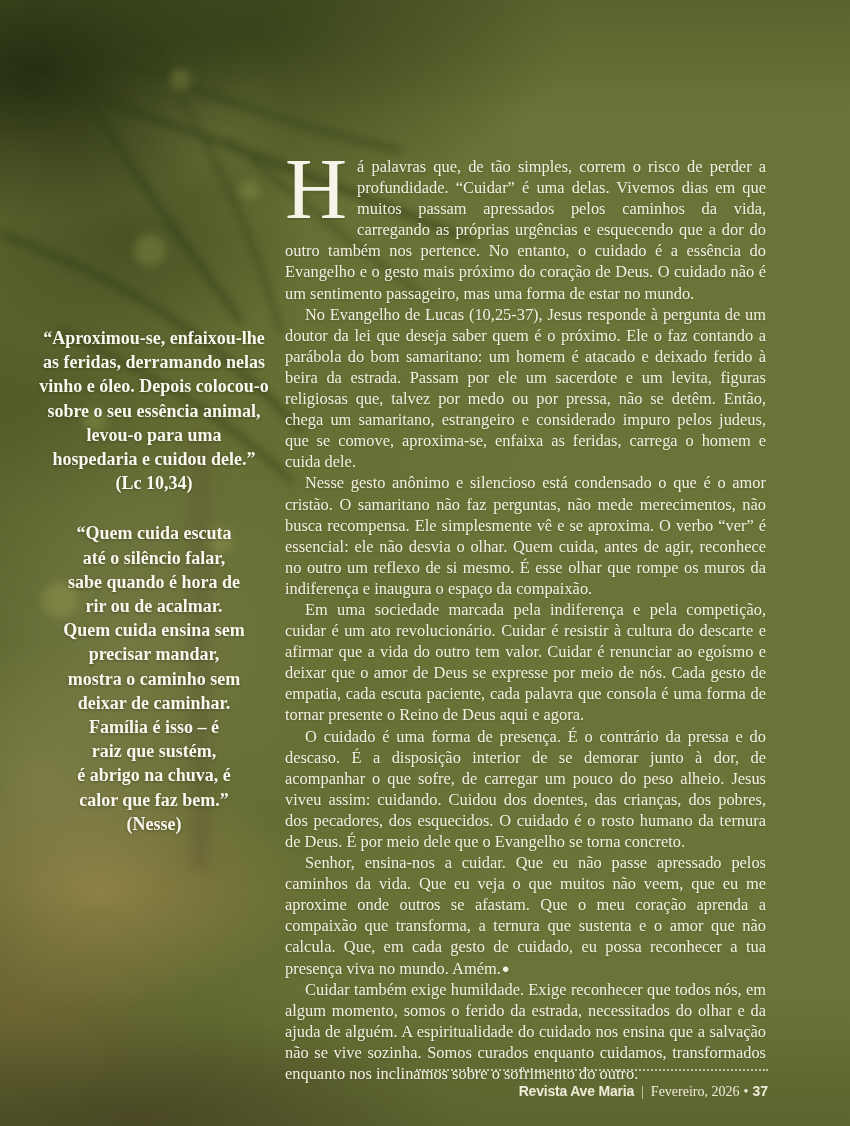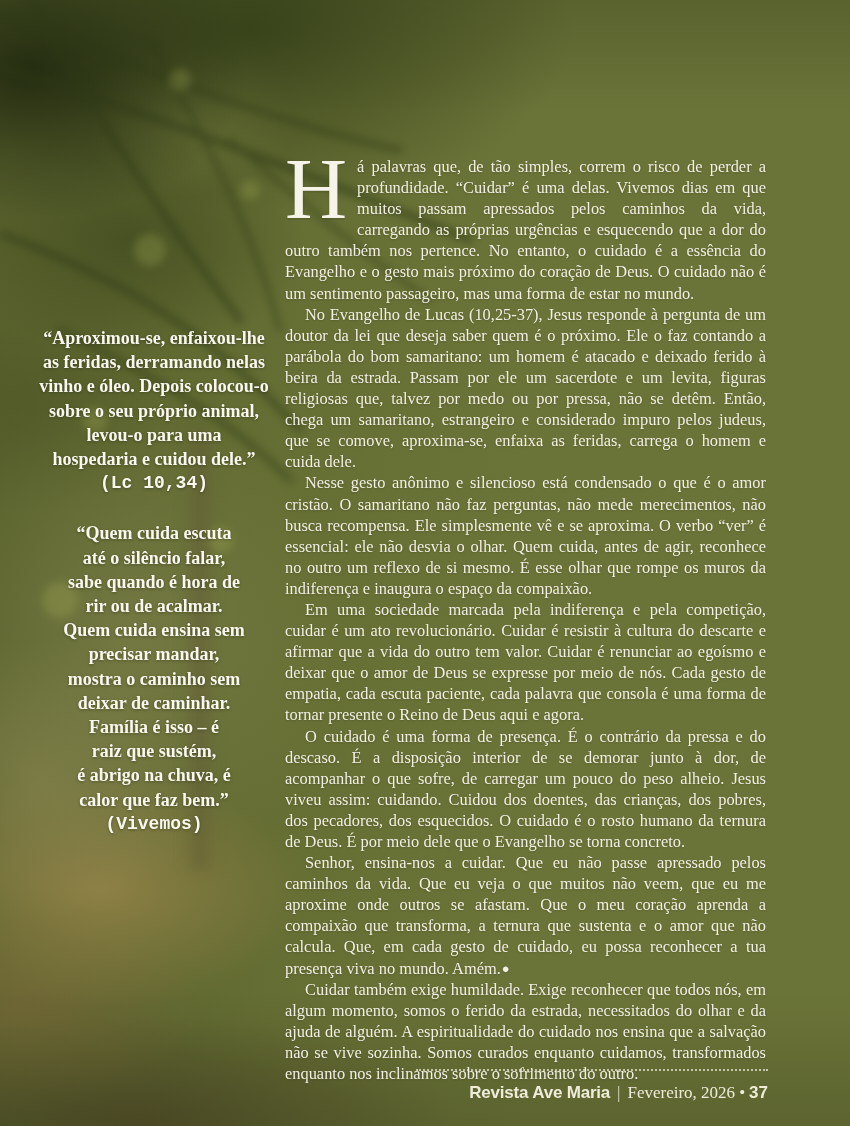--- a/index.html
+++ b/index.html
@@ -48,27 +48,27 @@
     padding:2px 10px 0 0;color:#f6f3e8;
   }
   .endmark{font-size:13px;vertical-align:1px;padding-left:1px;}
   
   .quotes{
     position:absolute;left:26px;top:326px;width:256px;text-align:center;
     color:#faf7ee;font-weight:bold;
     text-shadow:0 1px 3px rgba(20,30,10,0.40);
   }
   .quote-text{white-space:pre-line;font-size:18px;line-height:24.2px;margin:0;}
-  .quote-attr{font-size:18px;line-height:24.2px;margin:0;font-family:Liberation Mono, monospace;}
+  .quote-attr{font-size:18px;line-height:24.2px;margin:0;}
   .quote + .quote{margin-top:26px;}
   
   .footer{
     position:absolute;left:416px;right:82px;top:1069px;
     border-top:2px dotted rgba(250,248,235,0.65);
-    padding-top:12px;text-align:right;color:#efecda;font-size:17px;
+    padding-top:12px;text-align:right;color:#efecda;font-size:14px;
     white-space:nowrap;
   }
   .footer .mag{font-family:"Liberation Sans", sans-serif;font-weight:bold;letter-spacing:-0.2px;}
   .footer .sep{display:inline-block;margin:0 7px;opacity:.85;}
   .footer .issue{font-family:"Liberation Serif", serif;}
   .footer .dot{margin:0 4px;}
   .footer .num{font-family:"Liberation Sans", sans-serif;font-weight:bold;}
 </style>
 </head>
 <body>
@@ -93,39 +93,39 @@
     <circle cx="180" cy="80" r="11"></circle>
   </g>
 </svg>
 <div class="trunk"></div>
 
 <aside class="quotes">
   <figure class="quote" style="margin:0;">
     <p class="quote-text">“Aproximou-se, enfaixou-lhe
 as feridas, derramando nelas
 vinho e óleo. Depois colocou-o
-sobre o seu próprio animal,
+sobre o seu essência animal,
 levou-o para uma
 hospedaria e cuidou dele.”</p>
     <figcaption class="quote-attr">(Lc 10,34)</figcaption>
   </figure>
   <figure class="quote" style="margin-left:0;margin-right:0;margin-bottom:12px;">
     <p class="quote-text">“Quem cuida escuta
 até o silêncio falar,
 sabe quando é hora de
 rir ou de acalmar.
 Quem cuida ensina sem
 precisar mandar,
 mostra o caminho sem
 deixar de caminhar.
 Família é isso – é
 raiz que sustém,
 é abrigo na chuva, é
 calor que faz bem.”</p>
-    <figcaption class="quote-attr">(Vivemos)</figcaption>
+    <figcaption class="quote-attr">(Nesse)</figcaption>
   </figure>
 </aside>
 
 <article class="article">
   <p class="first">
     <span class="dropcap">H</span><span>á palavras que, de tão simples, correm o risco de perder a profundidade. “Cuidar” é uma delas. Vivemos dias em que muitos passam apressados pelos caminhos da vida, carregando as próprias urgências e esquecendo que a dor do outro também nos pertence. No entanto, o cuidado é a essência do Evangelho e o gesto mais próximo do coração de Deus. O cuidado não é um sentimento passageiro, mas uma forma de estar no mundo.</span>
   </p>
   <p>No Evangelho de Lucas (10,25-37), Jesus responde à pergunta de um doutor da lei que deseja saber quem é o próximo. Ele o faz contando a parábola do bom samaritano: um homem é atacado e deixado ferido à beira da estrada. Passam por ele um sacerdote e um levita, figuras religiosas que, talvez por medo ou por pressa, não se detêm. Então, chega um samaritano, estrangeiro e considerado impuro pelos judeus, que se comove, aproxima-se, enfaixa as feridas, carrega o homem e cuida dele.</p>
   <p>Nesse gesto anônimo e silencioso está condensado o que é o amor cristão. O samaritano não faz perguntas, não mede merecimentos, não busca recompensa. Ele simplesmente vê e se aproxima. O verbo “ver” é essencial: ele não desvia o olhar. Quem cuida, antes de agir, reconhece no outro um reflexo de si mesmo. É esse olhar que rompe os muros da indiferença e inaugura o espaço da compaixão.</p>
   <p>Em uma sociedade marcada pela indiferença e pela competição, cuidar é um ato revolucionário. Cuidar é resistir à cultura do descarte e afirmar que a vida do outro tem valor. Cuidar é renunciar ao egoísmo e deixar que o amor de Deus se expresse por meio de nós. Cada gesto de empatia, cada escuta paciente, cada palavra que consola é uma forma de tornar presente o Reino de Deus aqui e agora.</p>

